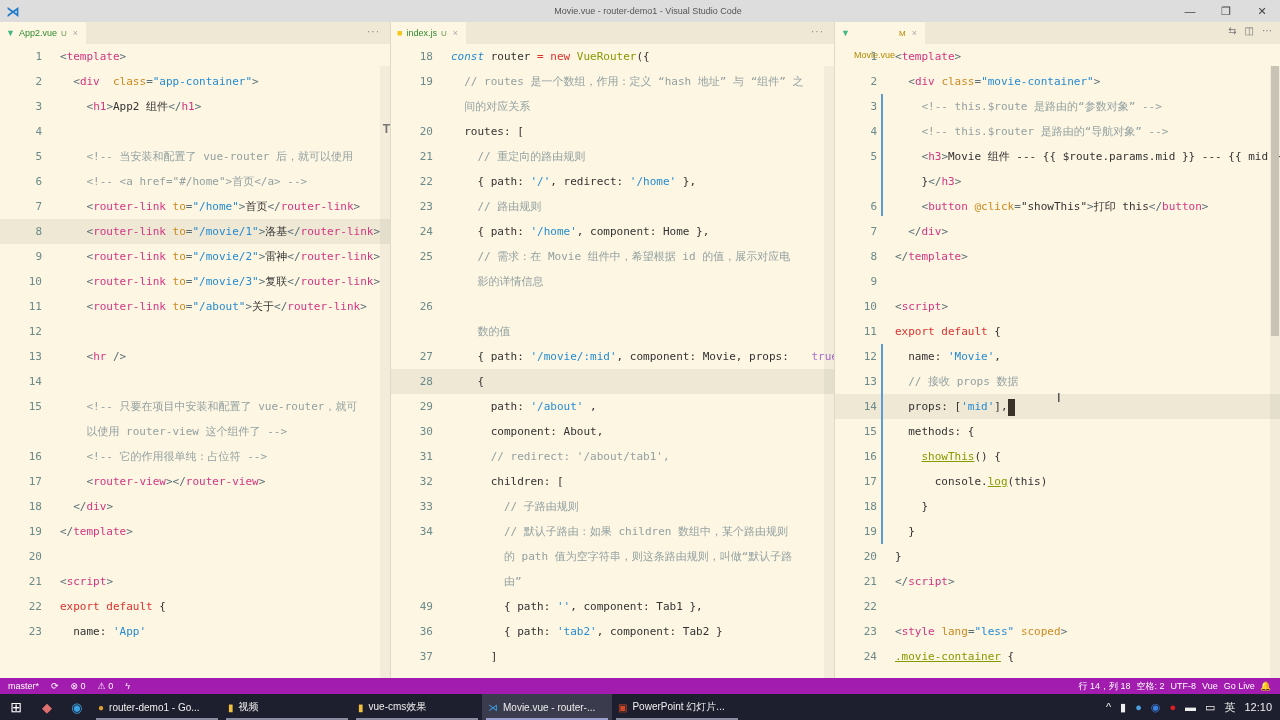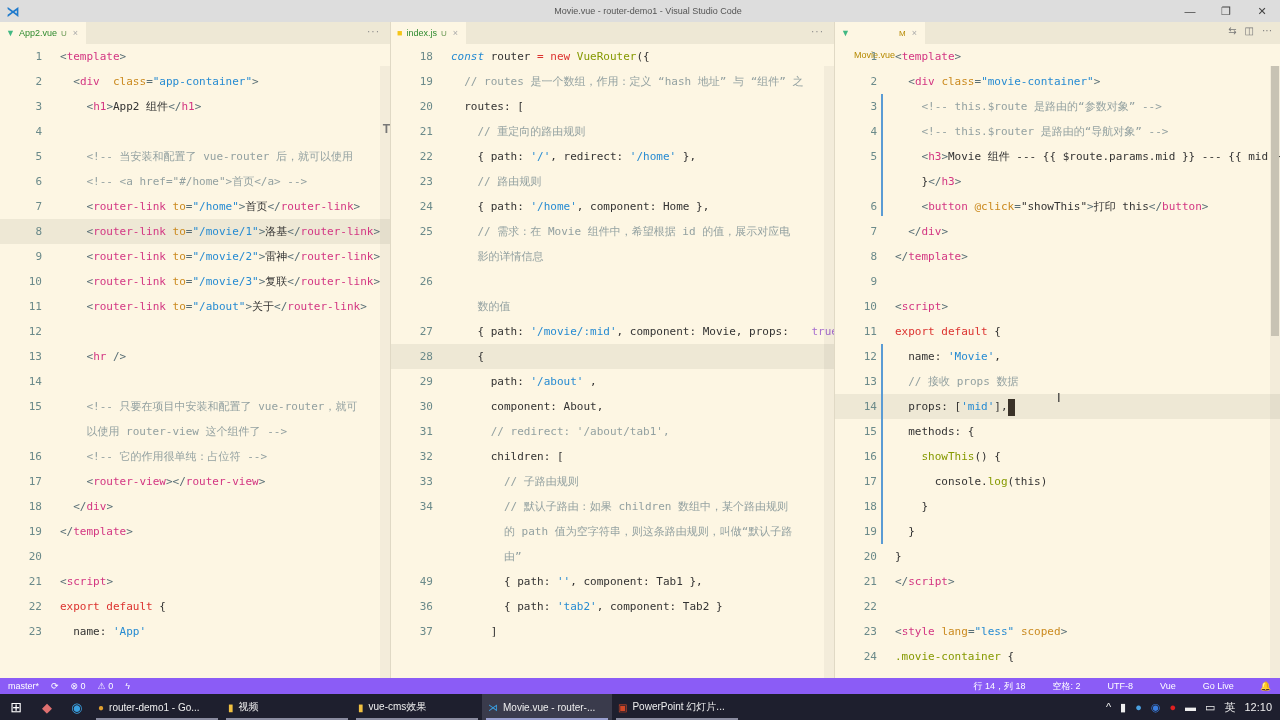--- a/index.html
+++ b/index.html
@@ -35,35 +35,35 @@
   .ln { width: 46px; text-align: right; padding-right: 4px; color: #6b8a8a; flex: 0 0 46px; font-size: 11px; }
   .txt { padding-left: 14px; flex: 1; overflow: hidden; }
   .cont .ln { color: transparent; }
 
   .c-tag { color: #d33682; }
   .c-br { color: #586e75; }
   .c-attr { color: #cb8a1f; }
   .c-str { color: #268bd2; }
   .c-com { color: #93a1a1; }
   .c-kw { color: #dc322f; }
-  .c-fn { color: #859900; }
+  .c-fn { color: #859900; text-decoration: underline; }
   .c-bool { color: #a86fd0; margin-left: 16px; }
   .c-it { color: #268bd2; font-style: italic; }
   .c-cls { color: #859900; }
 
   .modbar { position: absolute; left: 46px; width: 2px; background: #5a9bd4; }
   .cursor { display: inline-block; width: 7px; height: 17px; background: #3a3228; vertical-align: middle; }
   .ibeam { position: absolute; font-size: 13px; color: #333; }
 
   .vscroll { position: absolute; right: 0; width: 10px; background: rgba(0,0,0,0.04); }
   .vscroll .thumb { position: absolute; left: 1px; width: 8px; background: #c8c3b4; }
 
-  .statusbar { position: absolute; top: 678px; left: 0; width: 1280px; height: 16px; background: #8b5cf6; color: #fff; font-size: 9px; display: flex; align-items: center; }
+  .statusbar { position: absolute; top: 678px; left: 0; width: 1280px; height: 16px; background: #a21caf; color: #fff; font-size: 9px; display: flex; align-items: center; }
   .statusbar .left { display: flex; gap: 12px; padding-left: 8px; align-items: center; }
-  .statusbar .right { position: absolute; right: 8px; display: flex; gap: 27px; align-items: center; }
+  .statusbar .right { position: absolute; right: 8px; display: flex; gap: 6px; align-items: center; }
 
   .taskbar { position: absolute; top: 694px; left: 0; width: 1280px; height: 26px; background: #1e1f2e; display: flex; align-items: center; color: #eee; font-size: 10px; }
   .tb-start { width: 32px; height: 26px; display: flex; align-items: center; justify-content: center; font-size: 14px; color: #fff; }
   .tb-icon { width: 30px; height: 26px; display: flex; align-items: center; justify-content: center; font-size: 13px; }
   .tb-app { height: 26px; display: flex; align-items: center; gap: 5px; padding: 0 6px; width: 130px; position: relative; }
   .tb-app.active { background: #3a3b4c; }
   .tb-app .ul { position: absolute; bottom: 0; left: 4px; right: 4px; height: 2px; background: #8a8ca0; }
   .tray { position: absolute; right: 8px; display: flex; gap: 9px; align-items: center; font-size: 11px; }
 </style>
 </head>
@@ -126,20 +126,21 @@
         <span class="ficon" style="color:#f5c518">■</span>
         <span class="fname">index.js</span>
         <span class="fstat">U</span>
         <span class="close">×</span>
       </div>
       <span class="more">···</span>
     </div>
     <div class="code">
         <div class="line"><span class="ln">18</span><span class="txt"><span class="c-it">const</span><span> router </span><span class="c-kw">=</span><span> </span><span class="c-kw">new</span><span> </span><span class="c-cls">VueRouter</span><span>({</span></span></div>
         <div class="line"><span class="ln">19</span><span class="txt"><span>  </span><span class="c-com">// routes 是一个数组，作用：定义 “hash 地址” 与 “组件” 之</span></span></div>
+        <div class="line cont"><span class="ln"></span><span class="txt"><span>  </span><span class="c-com">间的对应关系</span></span></div>
         <div class="line"><span class="ln">20</span><span class="txt"><span>  routes: [</span></span></div>
         <div class="line"><span class="ln">21</span><span class="txt"><span>    </span><span class="c-com">// 重定向的路由规则</span></span></div>
         <div class="line"><span class="ln">22</span><span class="txt"><span>    { path: </span><span class="c-str">'/'</span><span>, redirect: </span><span class="c-str">'/home'</span><span> },</span></span></div>
         <div class="line"><span class="ln">23</span><span class="txt"><span>    </span><span class="c-com">// 路由规则</span></span></div>
         <div class="line"><span class="ln">24</span><span class="txt"><span>    { path: </span><span class="c-str">'/home'</span><span>, component: Home },</span></span></div>
         <div class="line"><span class="ln">25</span><span class="txt"><span>    </span><span class="c-com">// 需求：在 Movie 组件中，希望根据 id 的值，展示对应电</span></span></div>
         <div class="line cont"><span class="ln"></span><span class="txt"><span>    </span><span class="c-com">影的详情信息</span></span></div>
         <div class="line"><span class="ln">26</span><span class="txt"><span>    </span></span></div>
         <div class="line cont"><span class="ln"></span><span class="txt"><span>    </span><span class="c-com">数的值</span></span></div>
         <div class="line"><span class="ln">27</span><span class="txt"><span>    { path: </span><span class="c-str">'/movie/:mid'</span><span>, component: Movie, props: </span><span class="c-bool">true</span><span> },</span></span></div>

